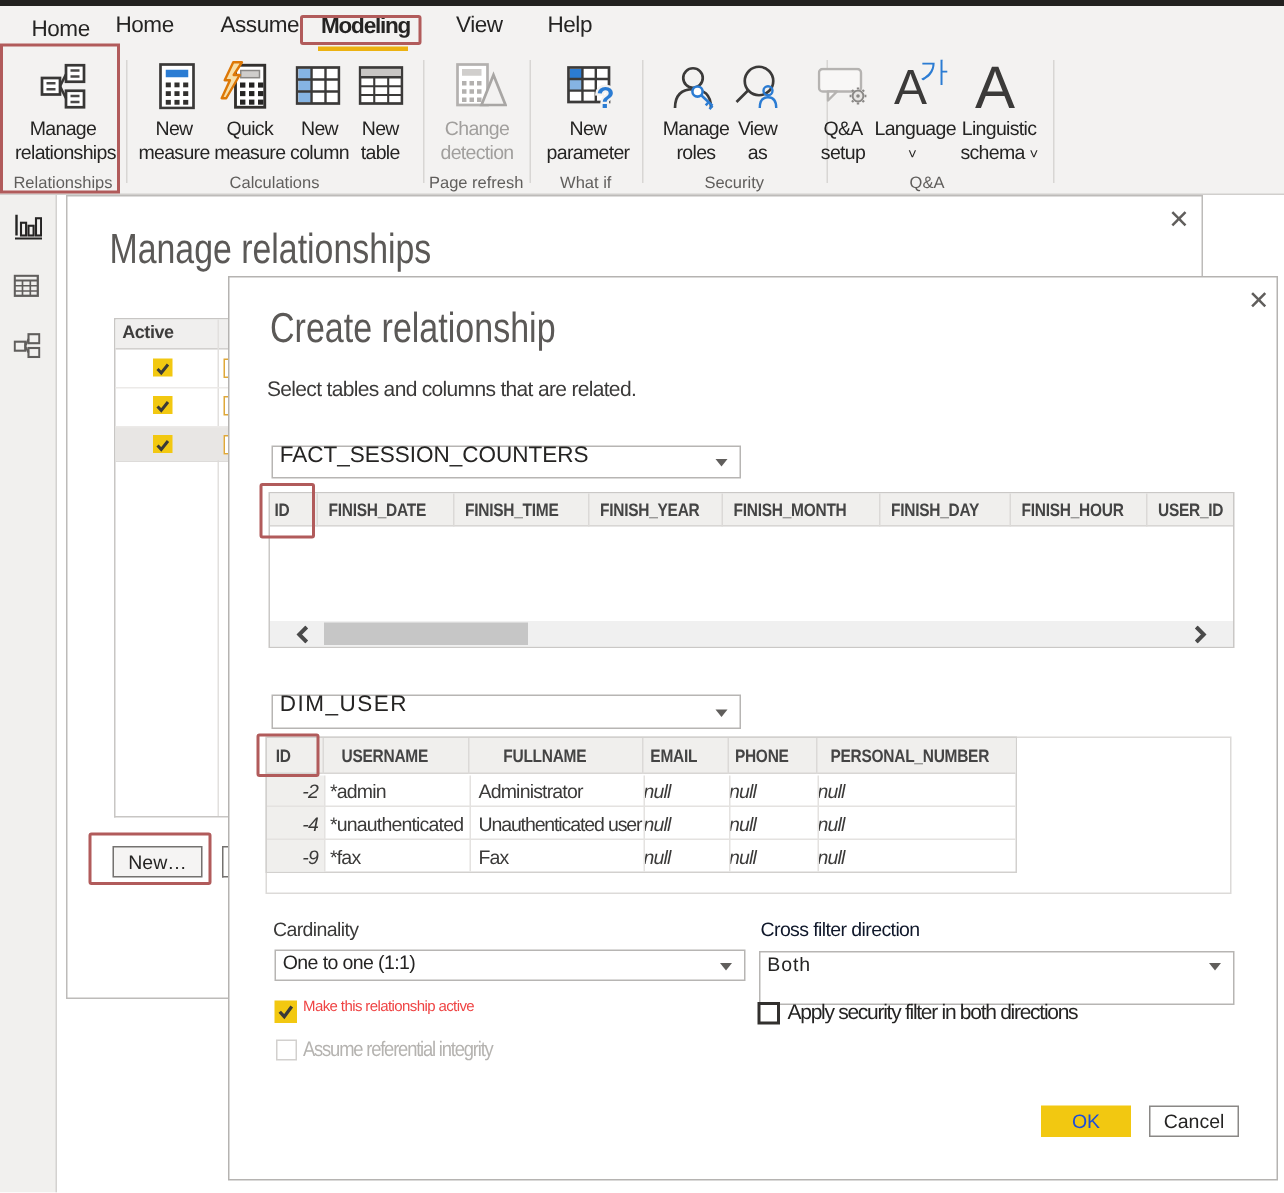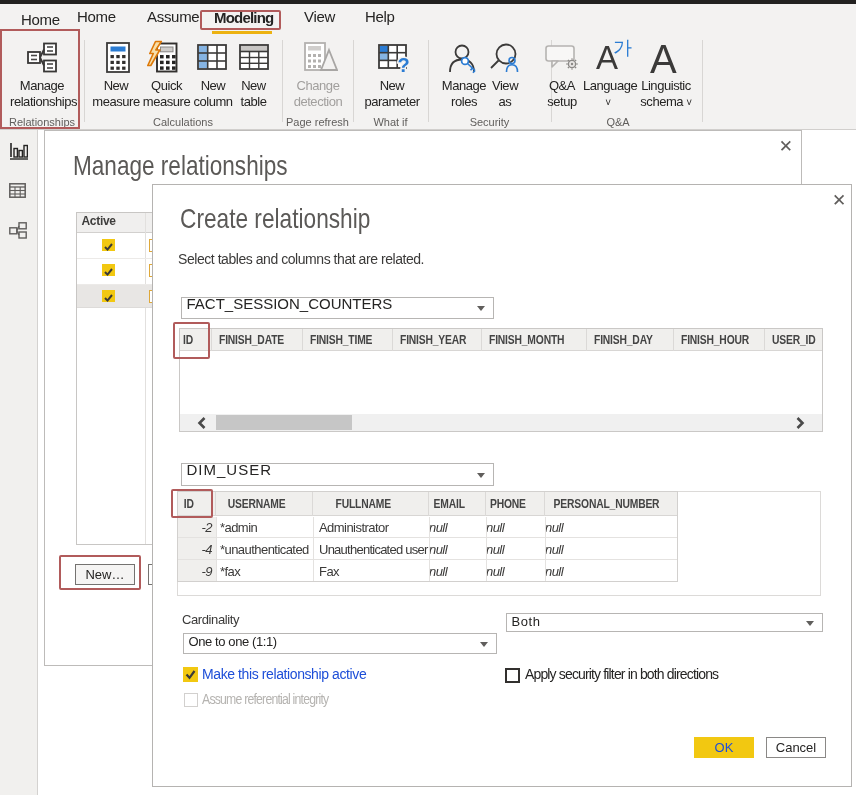--- a/index.html
+++ b/index.html
@@ -331,26 +331,26 @@
     <div class="t2v" style="left:38px"></div>
     <div class="t2v" style="left:135px"></div>
     <div class="t2v" style="left:251px"></div>
     <div class="t2v" style="left:308px"></div>
     <div class="t2v" style="left:367px"></div>
   </div>
 
   <div class="abs" style="left:29px;top:427px;font-size:13px;color:#3b3a39;letter-spacing:-0.4px">Cardinality</div>
   <div class="abs" style="left:354px;top:427px;font-size:13px;color:#0f172a;letter-spacing:-0.4px">Cross filter direction</div>
   <div class="dd" style="left:30px;top:448px;width:314px;height:21px;line-height:15px;letter-spacing:-0.4px">One to one (1:1)<span class="caret" style="top:8px"></span></div>
-  <div class="dd" style="left:353px;top:428px;width:317px;height:19px;line-height:15px;letter-spacing:0.6px">Both<span class="caret" style="top:7px"></span></div>
+  <div class="dd" style="left:353px;top:449px;width:317px;height:36px;line-height:15px;letter-spacing:0.6px">Both<span class="caret" style="top:7px"></span></div>
 
   <div class="abs" style="left:30px;top:482px;width:15px;height:15px;background:#f2c811"><svg width="15" height="15">
         <path d="M3.5 7.5 L6.5 10.8 L11.5 4" stroke="#3a3a38" stroke-width="2.2" fill="none"></path>
       </svg></div>
-  <div class="abs" style="left:49px;top:481px;font-size:14px;color:#1d4ed8;letter-spacing:-0.4px">Make this relationship active</div>
+  <div class="abs" style="left:49px;top:481px;font-size:10px;color:#ef4444;letter-spacing:-0.4px">Make this relationship active</div>
   <div class="abs" style="left:352px;top:483px;width:15px;height:15px;background:#fff;border:2px solid #32302e"></div>
   <div class="abs" style="left:372px;top:481px;font-size:14px;color:#252423;letter-spacing:-0.85px">Apply security filter in both directions</div>
   <div class="abs" style="left:31px;top:508px;width:14px;height:14px;background:#fff;border:1px solid #d2d0ce"></div>
   <div class="abs" style="left:49px;top:506px;font-size:14px;color:#b5b3b0;letter-spacing:-0.9px"><span style="display:inline-block;transform:scaleX(.875);transform-origin:0 50%">Assume referential integrity</span></div>
 
   <div class="abs" style="left:541px;top:552px;width:60px;height:21px;background:#f2c811;font-size:13px;text-align:center;line-height:21px;color:#1d4ed8">OK</div>
   <div class="abs" style="left:613px;top:552px;width:60px;height:21px;background:#fff;border:1px solid #8a8886;font-size:13px;text-align:center;line-height:19px;color:#252423">Cancel</div>
 </div>
 
 <div class="redbox" style="left:200px;top:10px;width:81px;height:20px"></div>

